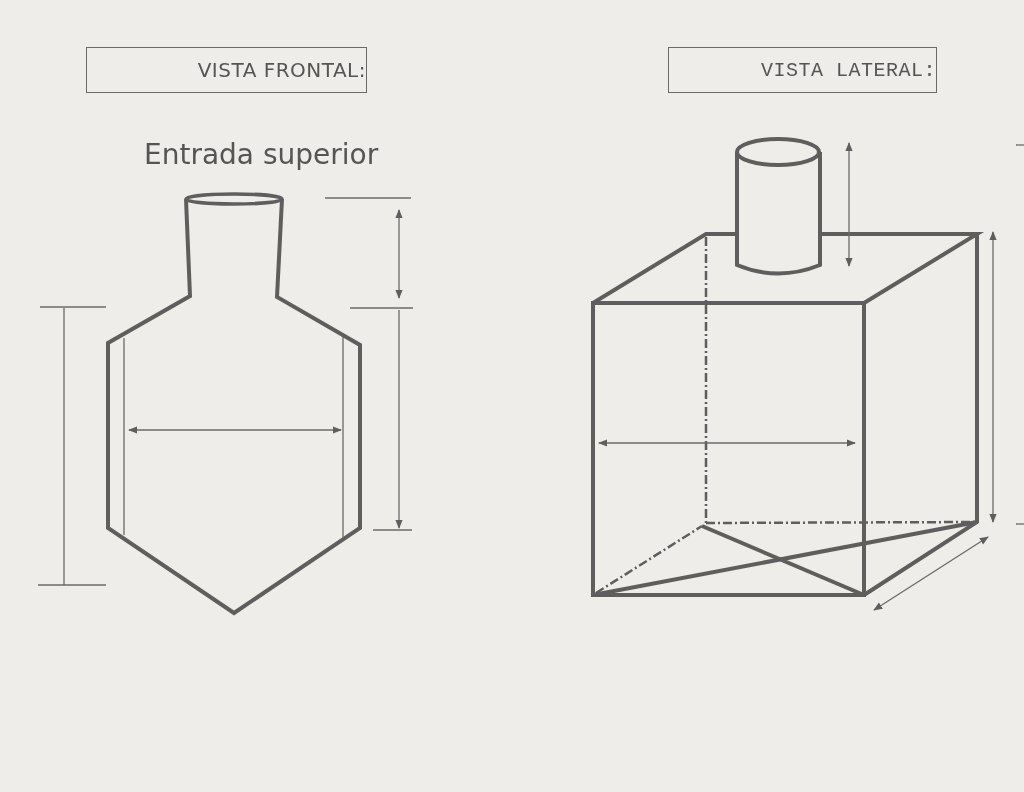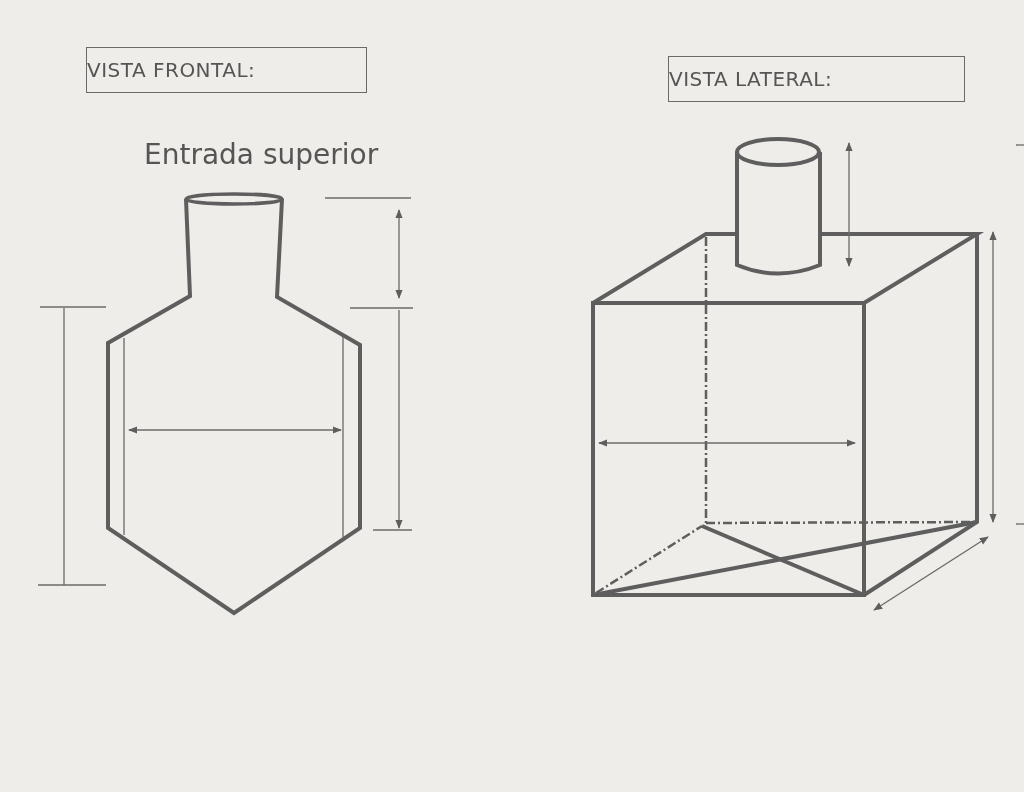--- a/index.html
+++ b/index.html
@@ -1,29 +1,29 @@
 <!DOCTYPE html>
 <html><head>
 <meta charset="utf-8">
 <style>
   html, body { margin:0; padding:0; }
   body { width:1024px; height:792px; background:#eeedea; position:relative; overflow:hidden; font-family:"DejaVu Sans", sans-serif; }
-  .label-box { position:absolute; border:1.5px solid #6a6a6a; color:#555; font-size:20px; letter-spacing:0.5px; display:flex; align-items:center; justify-content:flex-start; box-sizing:border-box; }
+  .label-box { position:absolute; border:1.5px solid #6a6a6a; color:#555; font-size:20px; letter-spacing:0.5px; display:flex; align-items:center; justify-content:flex-end; box-sizing:border-box; }
   .caption { position:absolute; color:#555; font-size:28px; }
   svg { position:absolute; left:0; top:0; }
 </style>
 </head>
 <body>
 
 <div class="label-box" style="left:86px;top:47px;width:281px;height:46px;">
   <span>VISTA FRONTAL:</span>
 </div>
 <div class="caption" style="left:144px;top:138px;">Entrada superior</div>
 
-<div class="label-box" style="left:668px;top:56px;width:297px;height:46px;">
+<div class="label-box" style="left:668px;top:47px;width:269px;height:46px;font-family:Liberation Mono, monospace;">
   <span>VISTA LATERAL:</span>
 </div>
 
 <svg width="1024" height="792" viewBox="0 0 1024 792">
   <defs>
     <marker id="ah" viewBox="0 0 10 10" refX="9" refY="5" markerWidth="7" markerHeight="7" orient="auto-start-reverse">
       <path d="M0,1 L10,5 L0,9 z" fill="#5e5e5e"></path>
     </marker>
   </defs>
 

